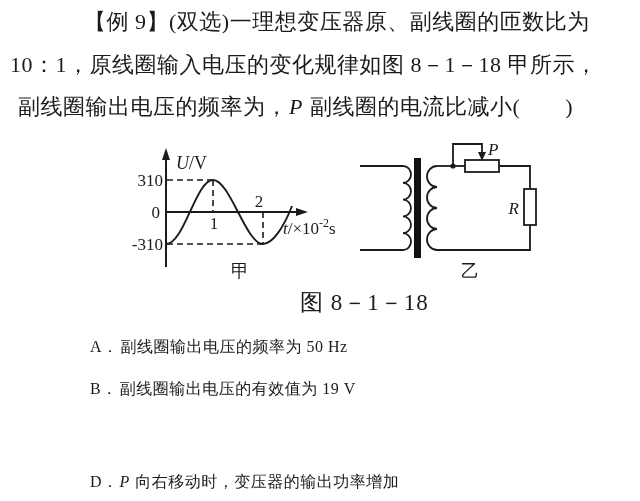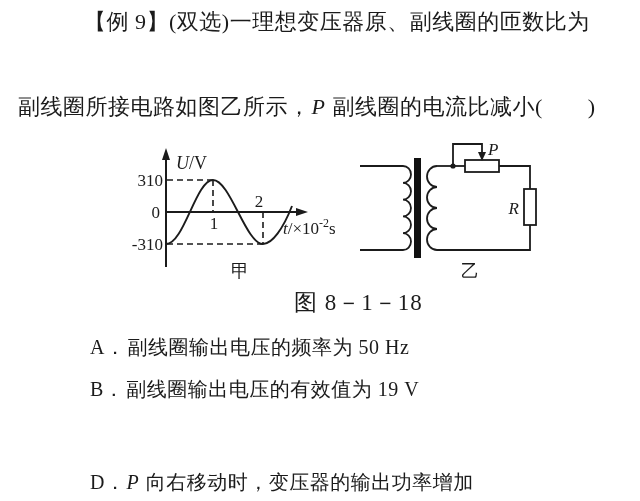--- a/index.html
+++ b/index.html
@@ -3,32 +3,33 @@
 <meta charset="utf-8">
 <style>
   html,body{margin:0;padding:0;background:#ffffff;}
   #page{
     position:relative; width:640px; height:501px; background:#ffffff;
     font-family:"Liberation Serif","DejaVu Serif",serif;
     color:#1b1b1b; overflow:hidden;
   }
   .tline{position:absolute; font-size:22px; line-height:26px; white-space:nowrap; letter-spacing:0.5px;}
   .var{font-style:italic; font-family:"Liberation Serif",serif; padding:0 1px;}
-  .option{position:absolute; left:90px; font-size:20px; line-height:26px; white-space:nowrap; letter-spacing:0.5px;}
+  .option{position:absolute; left:90px; font-size:16px; line-height:26px; white-space:nowrap; letter-spacing:0.5px;}
   .caption{position:absolute; font-size:23px; letter-spacing:1px; white-space:nowrap;}
   svg text{font-family:"Liberation Serif","DejaVu Serif",serif; fill:#1b1b1b;}
   .sline{stroke:#1b1b1b; fill:none;}
 </style>
 </head>
 <body>
 
 <div id="page">
 
   <div class="tline" style="left:84px; top:9px;">【例 9】(双选)一理想变压器原、副线圈的匝数比为</div>
-  <div class="tline" style="left:18px; top:94px;"><span>副线圈所接电路如图乙所示，</span><i class="var">P</i><span> 副线圈的电流比减小(　　)</span></div>
+  <div class="tline" style="left:10px; top:52px;">10：1，原线圈输入电压的变化规律如图 8－1－18 甲所示，</div>
+  <div class="tline" style="left:18px; top:94px;"><span>副线圈输出电压的频率为，</span><i class="var">P</i><span> 副线圈的电流比减小(　　)</span></div>
 
   <svg style="position:absolute; left:0; top:130px;" width="640" height="155" viewBox="0 0 640 155">
 
     <g>
 
       <line class="sline" x1="166" y1="26" x2="166" y2="137" stroke-width="2"></line>
       <polygon points="166,18 162,30 170,30" fill="#1b1b1b"></polygon>
       <line class="sline" x1="166" y1="82" x2="300" y2="82" stroke-width="2"></line>
       <polygon points="308,82 296,78 296,86" fill="#1b1b1b"></polygon>
 
@@ -75,21 +76,21 @@
 
       <path class="sline" stroke-width="1.8" d="M499,36 H530 V59"></path>
       <rect x="524" y="59" width="12" height="36" class="sline" stroke-width="1.8" fill="#fff"></rect>
       <text x="519" y="84" font-size="17" font-style="italic" text-anchor="end">R</text>
       <path class="sline" stroke-width="1.8" d="M530,95 V120 H437"></path>
 
       <text x="470" y="147" font-size="18" text-anchor="middle">乙</text>
     </g>
   </svg>
 
-  <div class="caption" style="left:294px; top:287px;">图 8－1－18</div>
+  <div class="caption" style="left:300px; top:287px;">图 8－1－18</div>
 
   <div class="option" style="top:334px;"><span>A．</span><i class="var"></i><span>副线圈输出电压的频率为 50 Hz</span></div>
 
   <div class="option" style="top:376px;"><span>B．</span><i class="var"></i><span>副线圈输出电压的有效值为 19 V</span></div>
 
 
   <div class="option" style="top:469px;text-align:right;"><span>D．</span><i class="var">P</i><span> 向右移动时，变压器的输出功率增加</span></div>
 
 </div>
 

